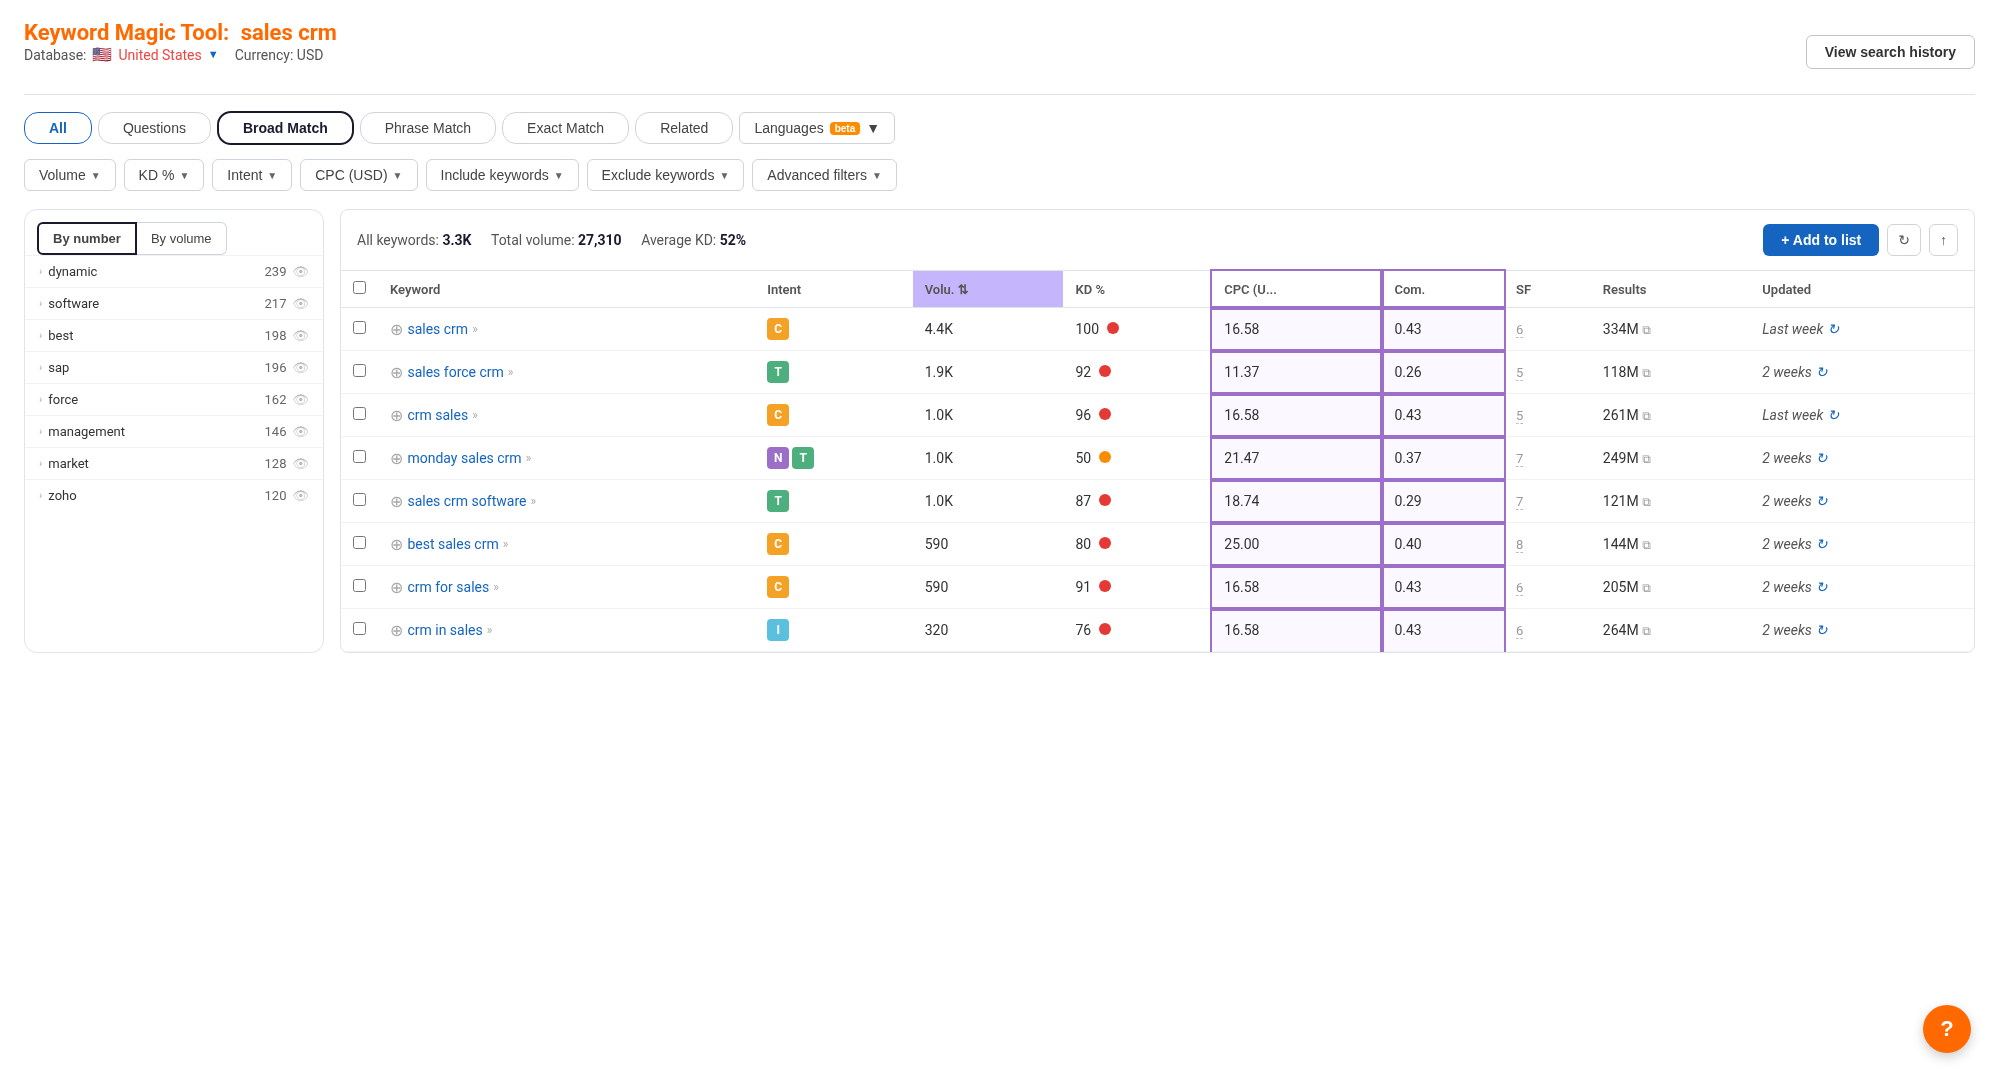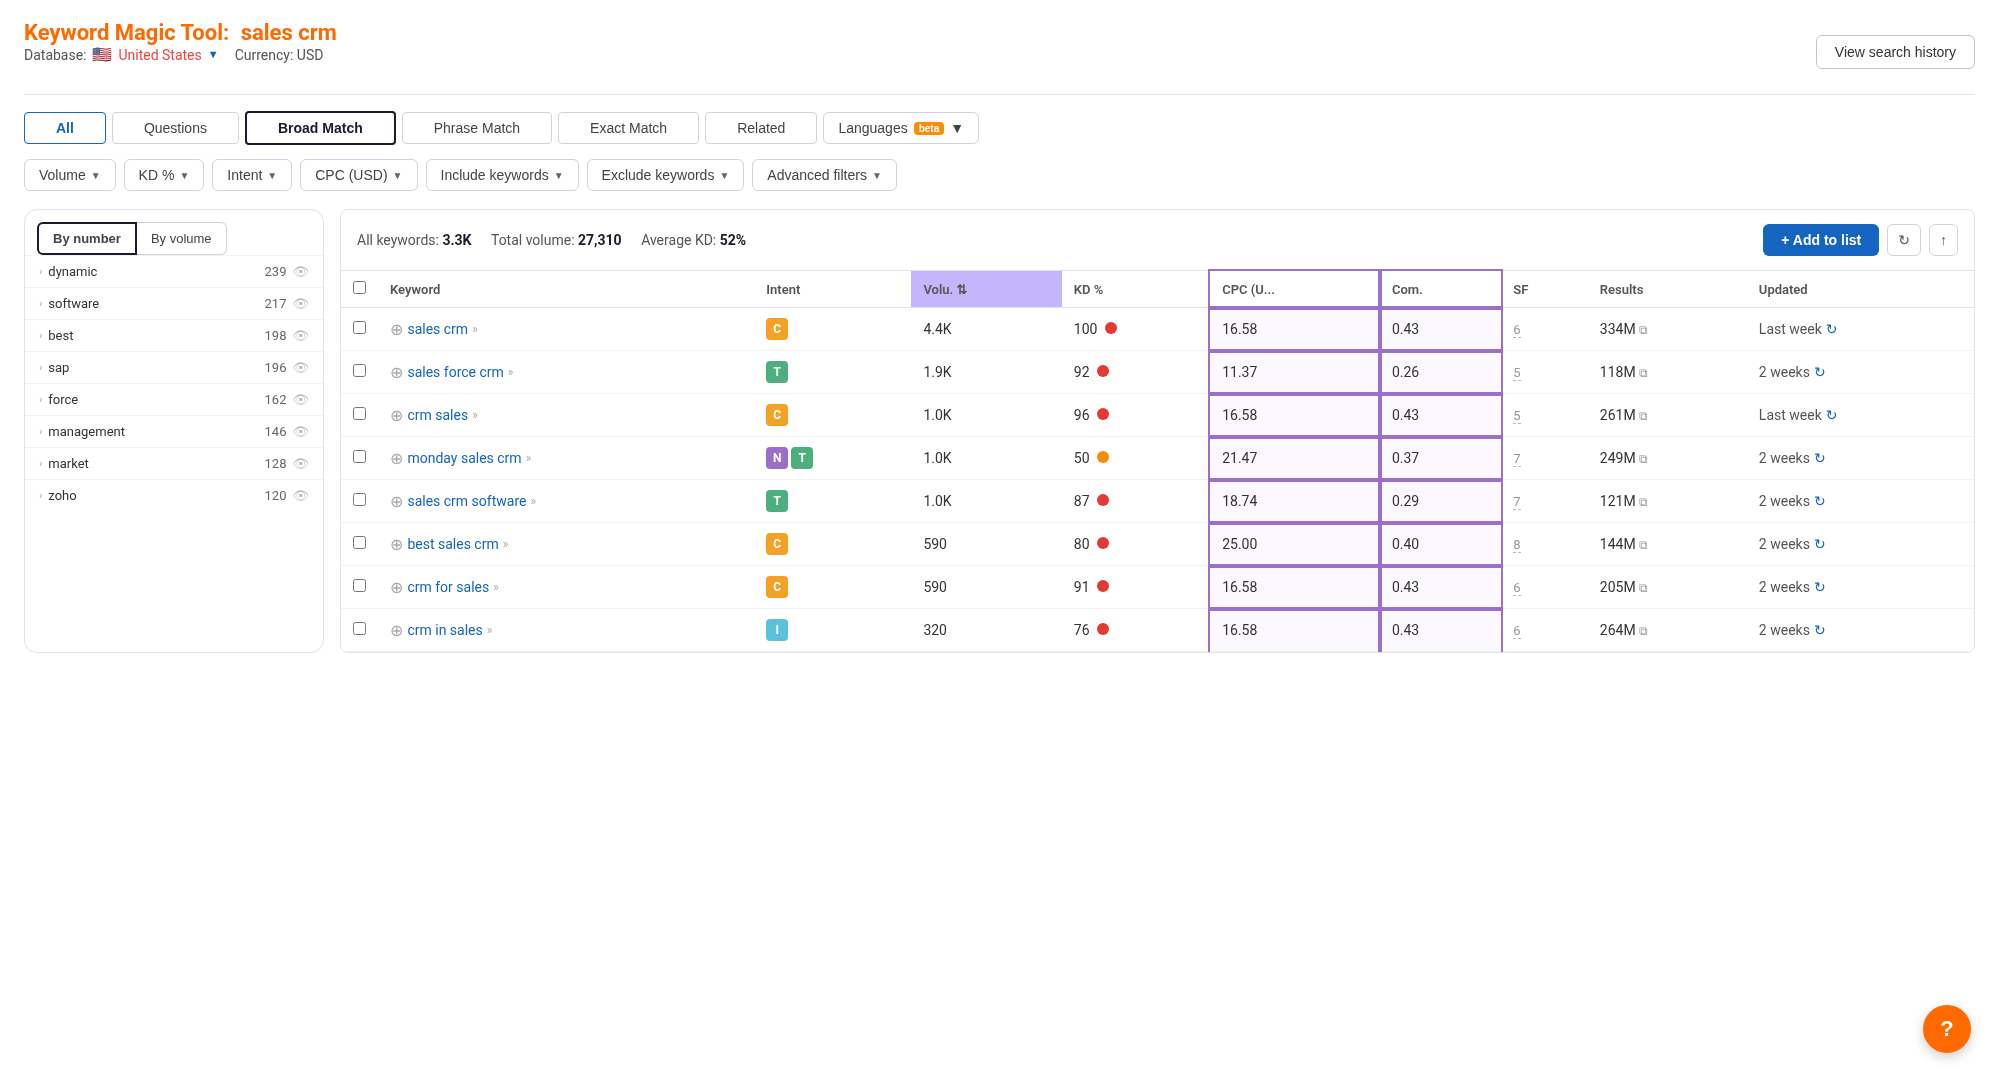--- a/index.html
+++ b/index.html
@@ -29,20 +29,21 @@
       color: #ff6900;
     }
     .view-history-btn {
       border: 1.5px solid #c0c4cc;
       background: #fff;
       border-radius: 6px;
       padding: 8px 18px;
       font-size: 14px;
       color: #333;
       cursor: pointer;
+      font-weight: bold;
     }
     .sub-header {
       display: flex;
       align-items: center;
       gap: 6px;
       margin-bottom: 20px;
       color: #555;
       font-size: 14px;
     }
     .sub-header .flag { font-size: 16px; }
@@ -54,22 +55,22 @@
     .tab-bar {
       display: flex;
       align-items: center;
       gap: 6px;
       margin-bottom: 14px;
       flex-wrap: wrap;
     }
     .tab-btn {
       border: 1.5px solid #d0d3da;
       background: #fff;
-      border-radius: 4px;
-      padding: 7px 31px;
+      border-radius: 14px;
+      padding: 7px 24px;
       font-size: 14px;
       color: #444;
       cursor: pointer;
       font-weight: 400;
     }
     .tab-btn.all-active {
       border-color: #1565c0;
       color: #1565c0;
       font-weight: 600;
     }
@@ -297,20 +298,21 @@
       border-radius: 50%;
       margin-left: 4px;
     }
     .dot-red { background: #e53935; }
     .dot-orange { background: #fb8c00; }
     .results-link { color: #999; font-size: 12px; cursor: pointer; }
     .updated-cell {
       color: #555;
       display: flex;
       gap: 4px;
+      font-style: italic;
     }
     .refresh-icon { color: #1565c0; font-size: 14px; cursor: pointer; }
     .checkbox-cell { width: 30px; }
     input[type=checkbox] { cursor: pointer; }
     .sf-val { color: #999; font-size: 13px; border-bottom: 1px dashed #bbb; cursor: pointer; }
 
     
     .help-btn {
       position: fixed;
       bottom: 28px;

